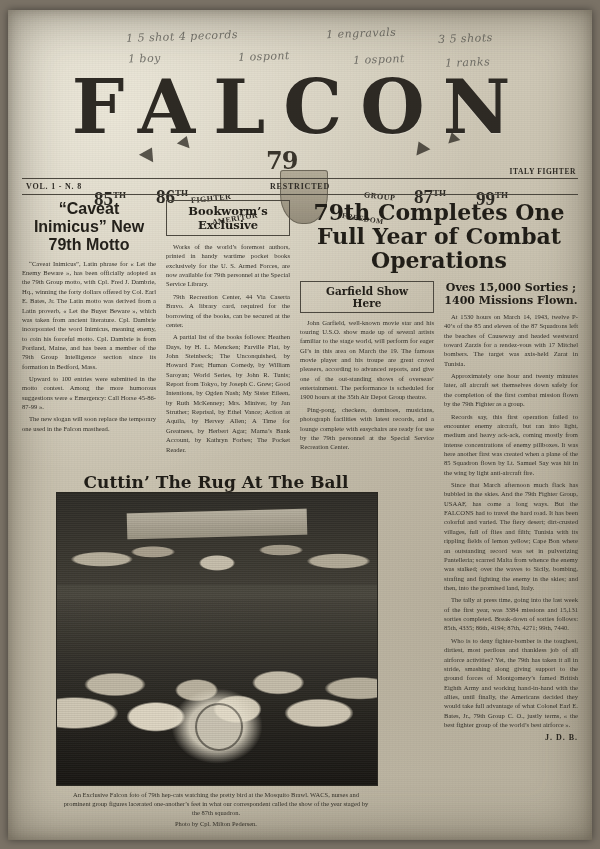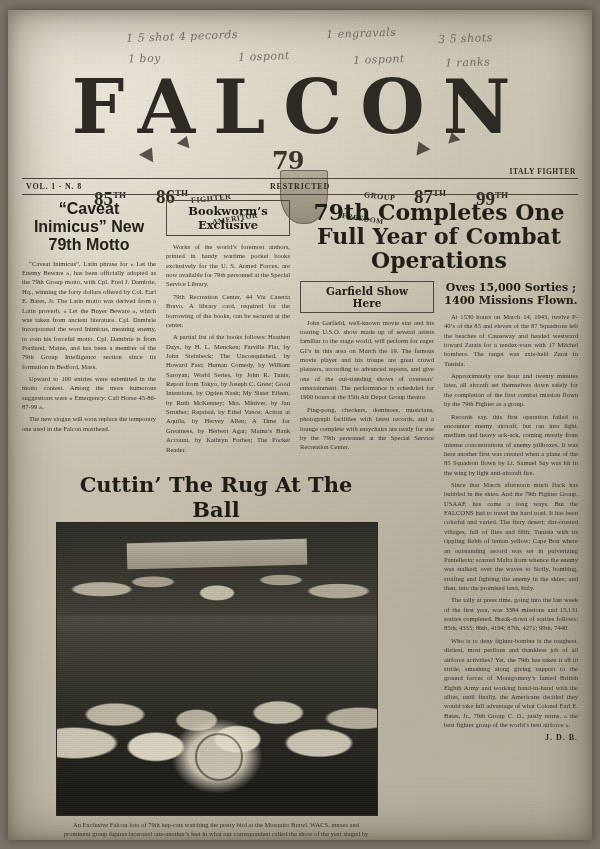--- a/index.html
+++ b/index.html
@@ -120,21 +120,21 @@
 
   .crest {
     position: absolute;
     left: 258px;
     top: 72px;
     width: 74px;
     height: 92px;
   }
   .crest-79 {
     position: absolute;
-    left: 6px; top: 6px;
+    left: 0; top: 6px;
     font-family: "DejaVu Serif", serif;
     font-weight: bold;
     font-size: 24px;
     color: #3a352c;
     letter-spacing: -1px;
   }
   .crest-shield {
     position: absolute;
     left: 14px; top: 30px;
     width: 46px;
@@ -273,21 +273,21 @@
   
   .feature {
     position: absolute;
     left: 48px;
     top: 462px;
     width: 320px;
   }
   .feature-head {
     font-family: "DejaVu Serif", serif;
     font-weight: bold;
-    font-size: 21px;
+    font-size: 17px;
     text-align: center;
     color: #201d17;
   }
   .photo {
     position: relative;
     width: 320px;
     height: 292px;
     background: linear-gradient(180deg, #3c3a33 0%, #4a473e 35%, #35332c 100%);
     overflow: hidden;
     border: 1px solid #2a2822;

